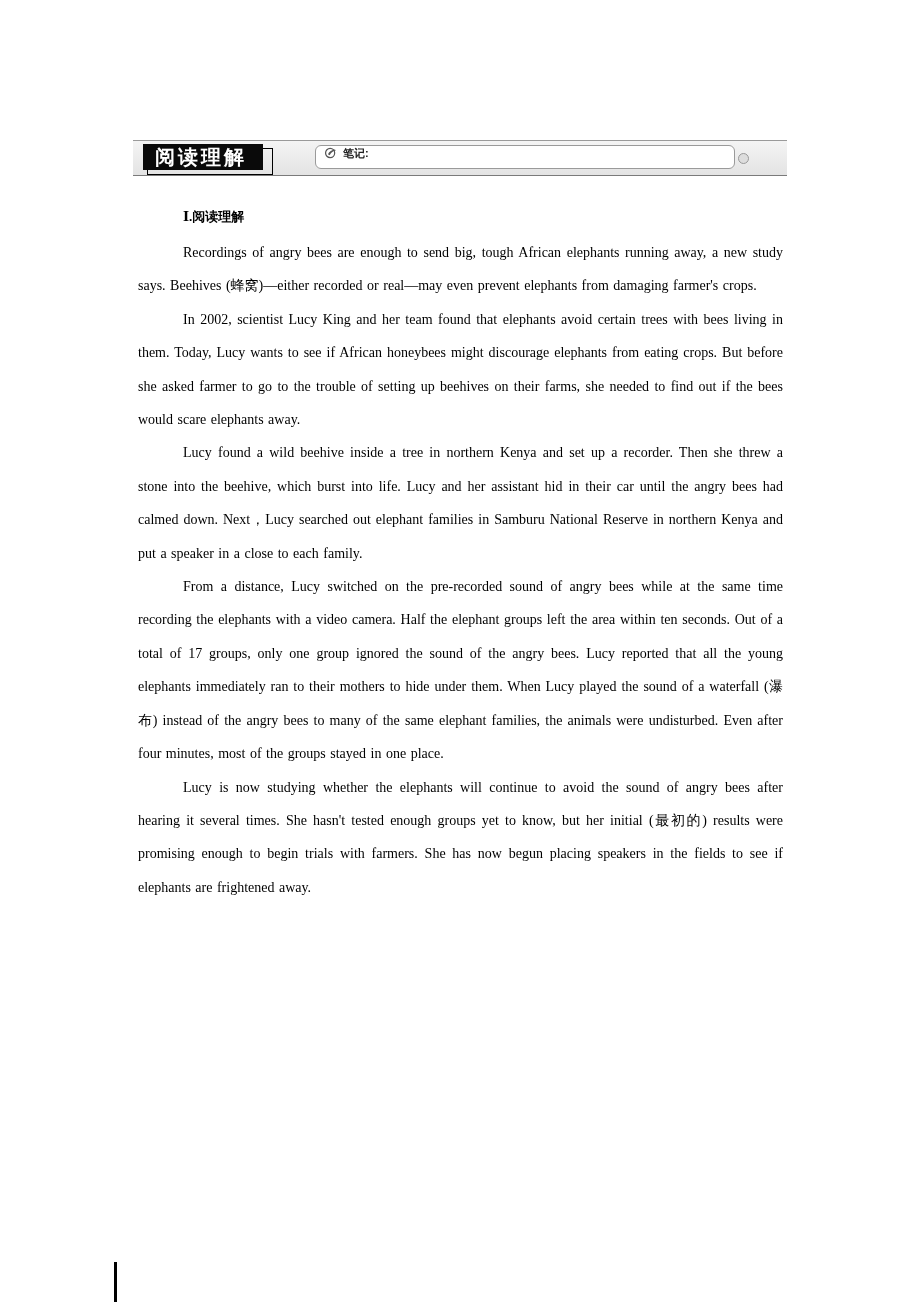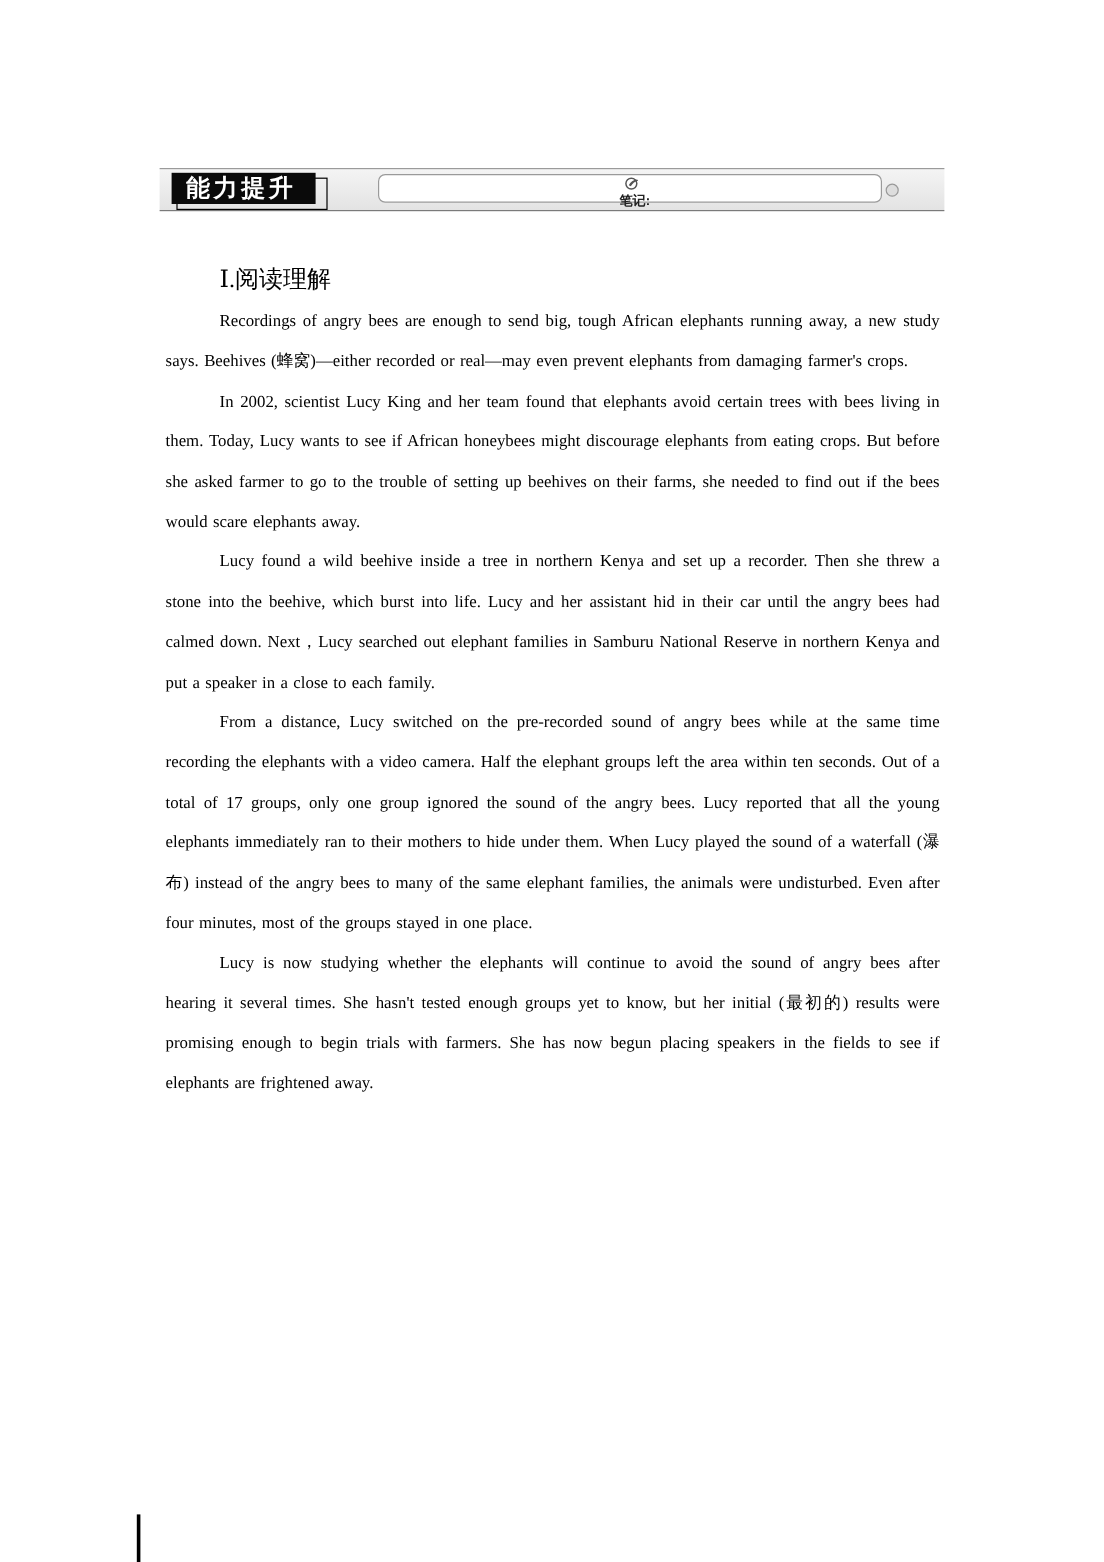--- a/index.html
+++ b/index.html
@@ -55,24 +55,23 @@
   .notes-box {
     position: absolute;
     left: 182px;
     top: 4px;
     width: 420px;
     height: 24px;
     background: #ffffff;
     border: 1px solid #9a9a9a;
     border-radius: 6px;
     display: flex;
-    align-items: center;
+    align-items: flex-start;
     padding-left: 8px;
     box-sizing: border-box;
-    flex-direction: column;
   }
   .notes-icon { width: 14px; height: 14px; margin-right: 5px; flex: 0 0 auto; }
   .notes-label {
     font-family: "Liberation Sans", "DejaVu Sans", sans-serif;
     font-size: 11px;
     font-weight: bold;
     color: #222;
   }
   .banner-dot {
     position: absolute;
@@ -86,23 +85,23 @@
   }
 
   
   .content {
     position: absolute;
     left: 138px;
     top: 198px;
     width: 645px;
   }
   .section-heading {
-    margin: 16px 0 0 45px;
-    font-size: 20px;
-    font-weight: normal;
+    margin: 0 0 0 45px;
+    font-size: 13px;
+    font-weight: bold;
     line-height: 38px;
     font-family: "Liberation Serif", "DejaVu Serif", serif;
   }
   .content p {
     margin: 0;
     font-size: 14px;
     line-height: 33.4px;
     text-align: justify;
     text-indent: 45px;
     word-spacing: 1px;
@@ -119,21 +118,21 @@
   }
 </style>
 </head>
 <body>
 
 <div class="page">
 
   <header class="banner">
     <div class="label-wrap">
       <span class="label-outline"></span>
-      <span class="label-fill">能力提升</span>
+      <span class="label-fill">阅读理解</span>
     </div>
     <div class="notes-box">
       <svg class="notes-icon" viewBox="0 0 16 16">
         <circle cx="7" cy="8" r="5.2" fill="none" stroke="#555" stroke-width="1.4"></circle>
         <path d="M4.5 9.5 Q7 4.5 12.5 4.0 L13.5 5.2 Q9 6 6.5 10.5 Z" fill="#555"></path>
       </svg>
       <span class="notes-label">笔记:</span>
     </div>
     <span class="banner-dot"></span>
   </header>

